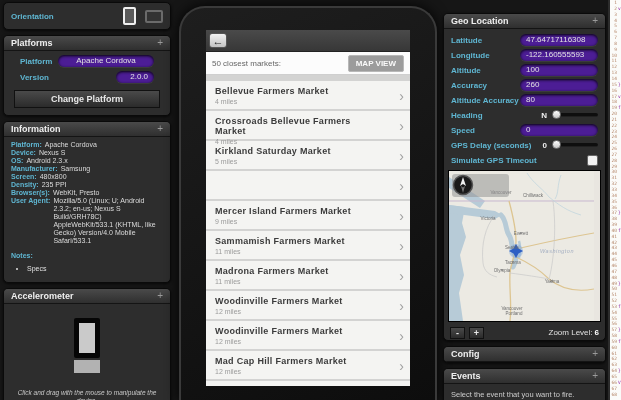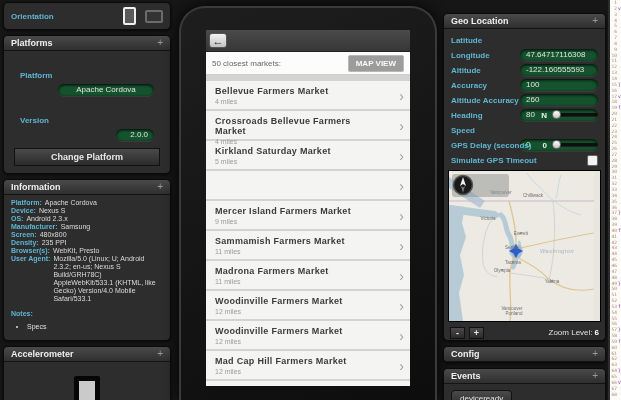--- a/index.html
+++ b/index.html
@@ -8,23 +8,23 @@
   .stage{position:relative;width:621px;height:400px;overflow:hidden;}
 
   
   .panel{background:#2d2d2d;border:1px solid #0a0a0a;border-radius:5px;
          box-shadow:0 1px 3px rgba(0,0,0,.7);margin-bottom:5px;overflow:hidden;}
   .panel-header{display:flex;align-items:center;justify-content:space-between;
          height:14px;padding:0 7px;font-size:9px;font-weight:bold;color:#efefef;
          background:linear-gradient(180deg,#4a4a4a,#2f2f2f);border-bottom:1px solid #141414;}
   .plus{color:#9a9a9a;font-weight:normal;font-size:10px;line-height:10px;}
   .lbl{color:#5fb6d2;font-weight:bold;font-size:8px;}
-  .pill{background:#14532d;border-radius:6px;height:12px;line-height:12px;
+  .pill{background:#4c1d95;border-radius:6px;height:12px;line-height:12px;
         padding:0 6px;color:#e2e2e2;font-size:8px;
-        box-shadow:inset 0 1px 3px rgba(0,0,0,.95),0 1px 0 rgba(255,255,255,.07);margin-top:29px;}
+        box-shadow:inset 0 1px 3px rgba(0,0,0,.95),0 1px 0 rgba(255,255,255,.07);}
   .btn{background:linear-gradient(180deg,#4a4a4a,#2b2b2b);border:1px solid #111;
        border-radius:0;color:#e8e8e8;font-weight:bold;text-align:center;cursor:default;}
 
   
   .left-sidebar{position:absolute;left:0;top:0;width:174px;height:400px;
                 padding:2px 3px;box-sizing:border-box;}
   .orient-row{display:flex;align-items:center;justify-content:space-between;padding:4px 7px;}
   .orient-icons{display:flex;align-items:center;}
   .icon-portrait{display:inline-block;width:9px;height:14px;border:2px solid #f0f0f0;
                  border-radius:2px;background:#5a5a5a;margin-right:9px;}
@@ -408,20 +408,21 @@
         <span class="plus">+</span>
       </div>
     </section>
 
     <section class="panel">
       <div class="panel-header">
         <span>Events</span>
         <span class="plus">+</span>
       </div>
       <div class="events-body">
+        <div class="events-prompt">Select the event that you want to fire.</div>
         <div>
           <span class="btn evt-btn">deviceready</span>
         </div>
 
       </div>
     </section>
   </div>
 
   <div class="code">
       <div class="code-line"><span class="code-num">1</span><span class="code-tok"></span></div>

